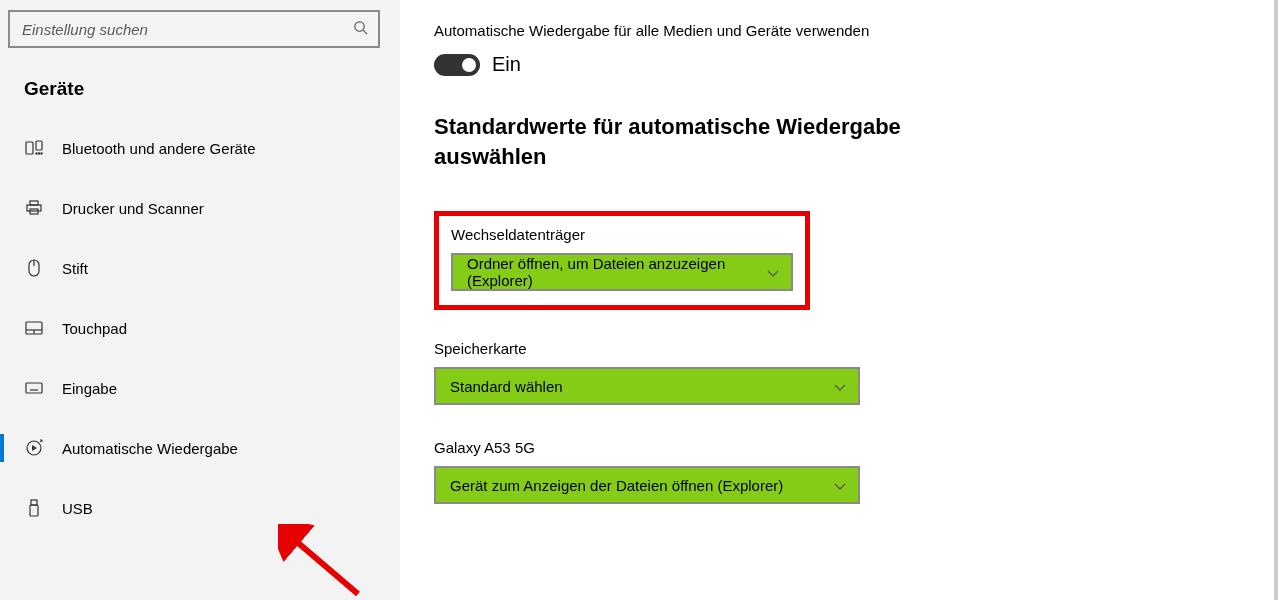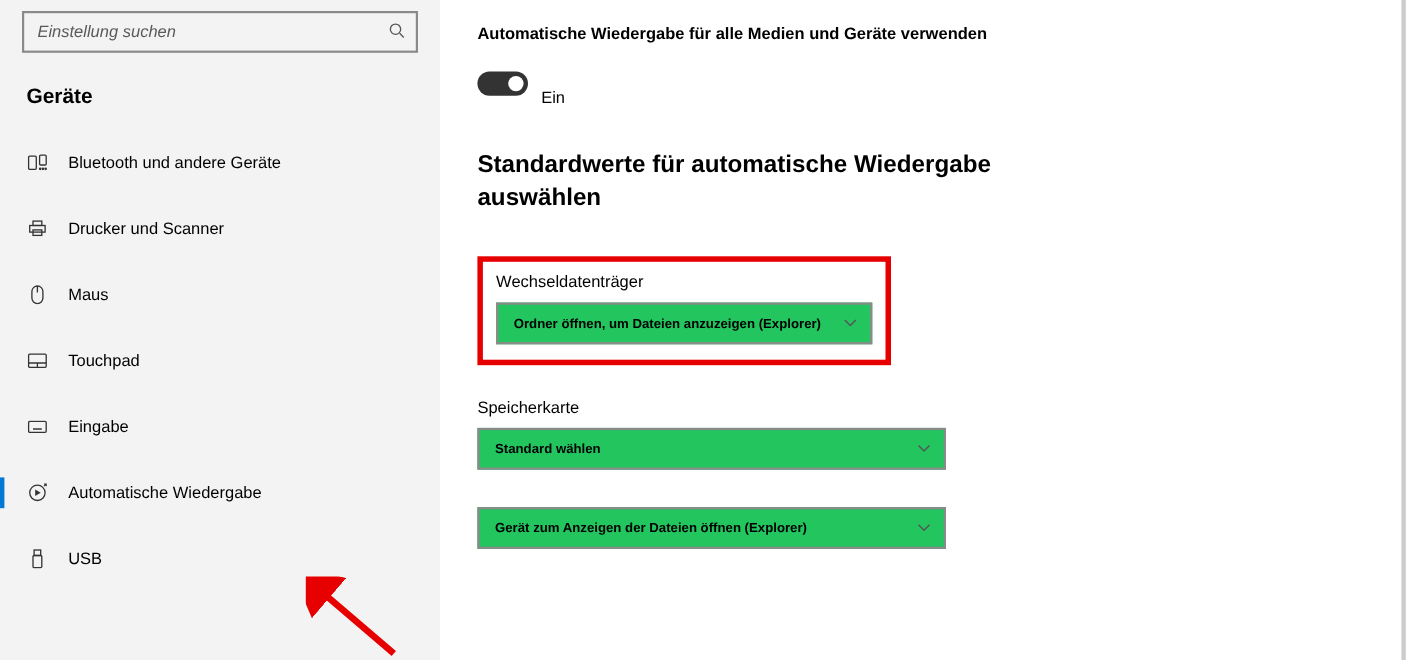--- a/index.html
+++ b/index.html
@@ -14,21 +14,21 @@
     position: relative;
   }
   .layout { display: flex; height: 100%; }
   .sidebar {
     width: 400px;
     background: #f3f3f3;
     padding: 10px 0 0 0;
     flex-shrink: 0;
   }
   .search-box {
-    margin: 0 20px 16px 20px;
+    margin: 0 20px 16px 8px;
     border: 2px solid #8a8a8a;
     height: 38px;
     display: flex;
     align-items: center;
     padding: 0 10px 0 12px;
     background: #f3f3f3;
     justify-content: flex-end;
   }
   .search-box input {
     flex: 1;
@@ -75,52 +75,51 @@
     font-size: 15px;
     text-align: right;
   }
   .main {
     flex: 1;
     padding: 22px 40px 0 34px;
     overflow-y: auto;
     position: relative;
   }
   .setting-block { margin-bottom: 36px; }
-  .toggle-label { font-size: 15px; margin-bottom: 14px; font-weight: bold; }
+  .toggle-label { font-size: 15px; margin-bottom: 14px; }
   .toggle-row { display: flex; align-items: center; gap: 12px; }
   .toggle {
     width: 46px; height: 22px; border-radius: 11px;
     background: #333; position: relative; cursor: pointer;
   }
   .toggle .knob {
     width: 14px; height: 14px; background: #fff; border-radius: 50%;
     position: absolute; top: 4px; right: 4px;
   }
-  .toggle-state { font-size: 15px; margin-top: 28px; }
+  .toggle-state { font-size: 20px; }
   h2.subheader {
     font-size: 22px;
     font-weight: 600;
     margin-bottom: 40px;
     line-height: 1.35;
     max-width: 520px;
   }
   .field-group { margin-bottom: 34px; }
   .field-label { font-size: 15px; margin-bottom: 10px; }
   .dropdown {
     border: 2px solid #8a8a8a;
     height: 38px;
     width: 426px;
     display: flex;
     align-items: center;
     justify-content: space-between;
     padding: 0 12px 0 14px;
-    font-size: 12px;
+    font-size: 15px;
     cursor: pointer;
-    background: #22c55e;
-    font-weight: bold;
+    background: #84cc16;
   }
   .dropdown .chev { color: #555; }
   .highlight-box {
     border: 5px solid #e60000;
     padding: 10px 12px 14px 12px;
     width: 376px;
     margin-bottom: 30px;
   }
   .highlight-box .field-label { margin-bottom: 10px; }
   .highlight-box .dropdown { width: 100%; }
@@ -180,21 +179,21 @@
       <span class="label">Drucker und Scanner</span>
     </div>
 
     <div class="nav-item">
       <span class="icon">
         <svg width="14" height="18" viewBox="0 0 14 18" fill="none" stroke="currentColor" stroke-width="1.2">
           <rect x="2" y="1" width="10" height="16" rx="5"></rect>
             <line x1="7" y1="1" x2="7" y2="7"></line>
         </svg>
       </span>
-      <span class="label">Maus</span>
+      <span class="label">Stift</span>
     </div>
 
     <div class="nav-item">
       <span class="icon">
         <svg width="18" height="14" viewBox="0 0 18 14" fill="none" stroke="currentColor" stroke-width="1.2">
           <rect x="1" y="1" width="16" height="12" rx="1"></rect>
             <line x1="1" y1="9" x2="17" y2="9"></line>
             <line x1="9" y1="9" x2="9" y2="13"></line>
         </svg>
       </span>
@@ -269,20 +268,21 @@
         <span>Standard wählen</span>
         <span class="chev">
           <svg width="12" height="8" viewBox="0 0 12 8" fill="none" stroke="currentColor" stroke-width="1.3">
               <path d="M1 1 L6 6 L11 1"></path>
             </svg>
         </span>
       </div>
     </div>
 
     <div class="field-group">
+      <div class="field-label">Galaxy A53 5G</div>
       <div class="dropdown">
         <span>Gerät zum Anzeigen der Dateien öffnen (Explorer)</span>
         <span class="chev">
           <svg width="12" height="8" viewBox="0 0 12 8" fill="none" stroke="currentColor" stroke-width="1.3">
               <path d="M1 1 L6 6 L11 1"></path>
             </svg>
         </span>
       </div>
     </div>
   </div>

